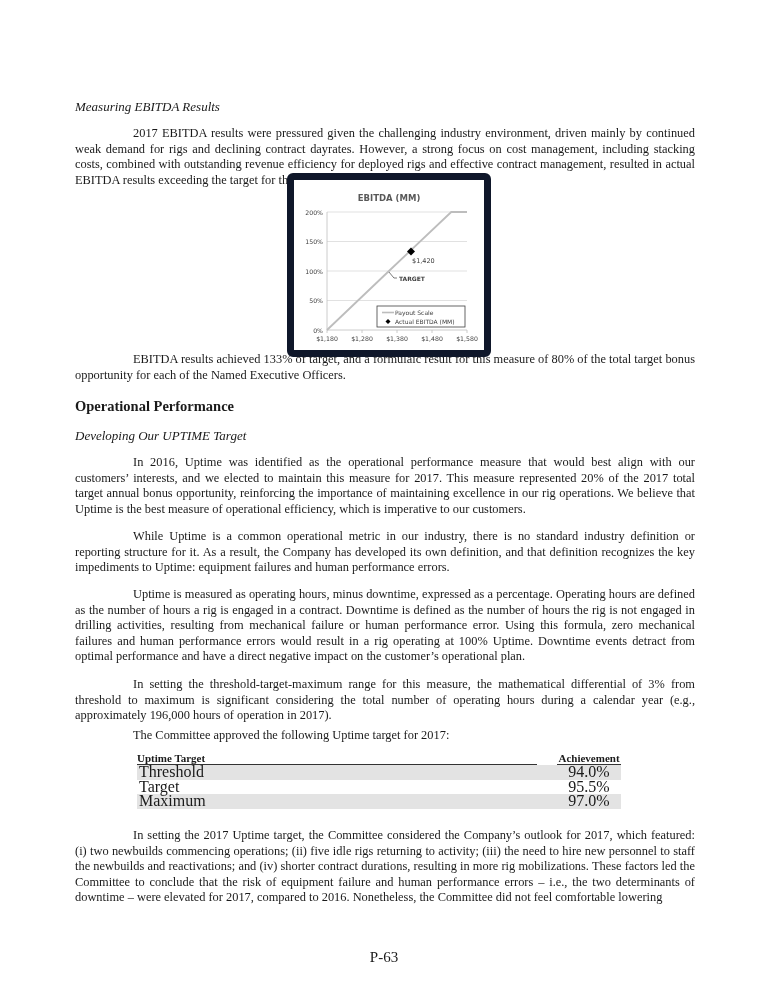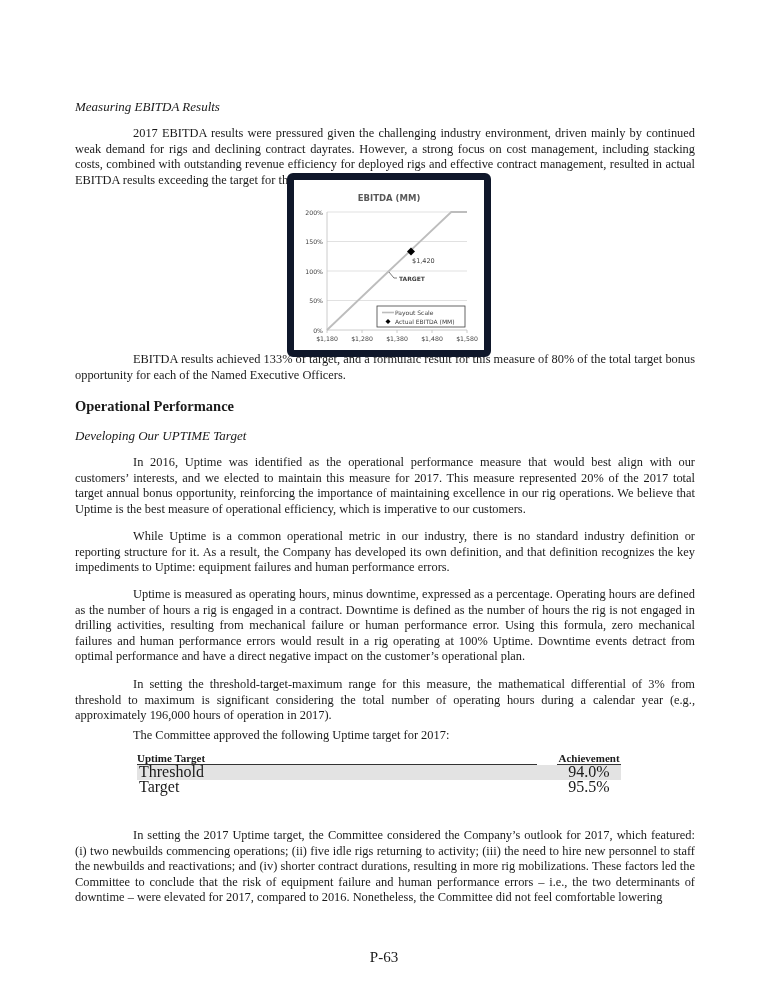--- a/index.html
+++ b/index.html
@@ -100,16 +100,21 @@
     <tr class="shade">
       <td>Threshold</td>
       <td></td>
       <td style="text-align:center;">94.0%</td>
     </tr>
     <tr>
       <td>Target</td>
       <td></td>
       <td style="text-align:center;">95.5%</td>
     </tr>
+    <tr class="shade">
+      <td>Maximum</td>
+      <td></td>
+      <td style="text-align:center;">97.0%</td>
+    </tr>
   </tbody>
 </table>
 
 <div class="footer">P-63</div>
 
 </body></html>

